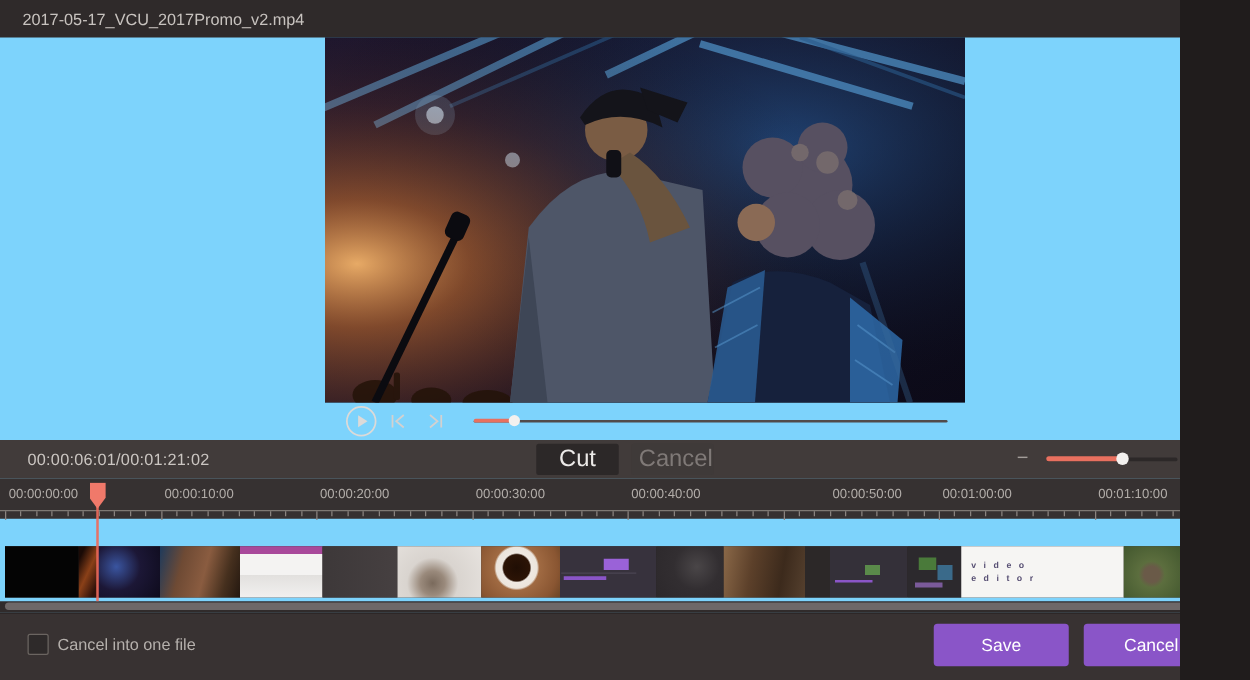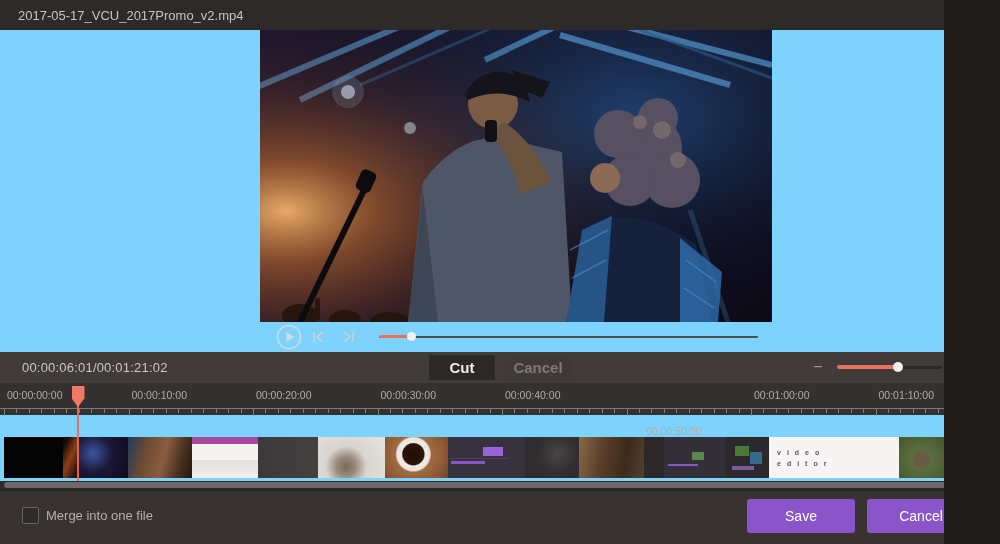--- a/index.html
+++ b/index.html
@@ -21,22 +21,22 @@
   .play-btn{position:absolute;left:16px;top:2px;width:26px;height:26px;border:none;background:transparent;padding:0;cursor:pointer;}
   .skip-btn{position:absolute;top:6px;width:18px;height:18px;border:none;background:transparent;padding:0;cursor:pointer;}
   .skip-prev{left:50px;} .skip-next{left:79px;}
   .seek{position:absolute;left:119px;top:13px;width:379px;height:4px;cursor:pointer;}
   .seek .track{position:absolute;left:0;top:1px;width:100%;height:2px;background:#514b4a;border-radius:1px;}
   .seek .fill{position:absolute;left:0;top:0;height:3px;background:#e8705f;border-radius:2px;}
   .seek .thumb{position:absolute;top:-3px;width:9px;height:9px;border-radius:50%;background:#f3f1ef;}
   
   .toolbar{position:absolute;top:352px;left:0;width:1000px;height:31px;background:#413b3a;}
   .time-display{position:absolute;left:10px;top:8px;font-size:13px;color:#cbc6c2;letter-spacing:.2px;margin-left:12px;}
-  .btn{position:absolute;top:3px;height:25px;border:none;border-radius:2px;font-size:15px;
-    font-family:"Liberation Sans",sans-serif;cursor:pointer;font-weight:bold;}
+  .btn{position:absolute;top:3px;height:25px;border:none;border-radius:2px;font-size:19px;
+    font-family:"Liberation Sans",sans-serif;cursor:pointer;}
   .btn-cut{left:429px;width:66px;background:#2c2828;color:#eceae8;}
   .btn-delete{left:505px;width:66px;background:#3f3a39;color:#7f7977;cursor:default;}
   .zoomctl-minus,.zoomctl-plus{position:absolute;top:4px;width:20px;height:22px;border:none;background:transparent;
     color:#a39d99;font-size:16px;cursor:pointer;padding:0;}
   .zoomctl-minus{left:808px;} .zoomctl-plus{left:955px;}
   .zoom-slider{position:absolute;left:837px;top:13px;width:105px;height:4px;cursor:pointer;}
   .zoom-slider .track{position:absolute;left:0;top:1px;width:100%;height:3px;background:#2c2828;border-radius:2px;}
   .zoom-slider .fill{position:absolute;left:0;top:0;height:4px;background:#e8705f;border-radius:2px;}
   .zoom-slider .thumb{position:absolute;top:-3px;width:10px;height:10px;border-radius:50%;background:#f3f1ef;}
   
@@ -283,21 +283,21 @@
       <div class="tick minor" style="left: 950.2px;"></div>
       <div class="tick minor" style="left: 962.65px;"></div>
       <div class="tick minor" style="left: 975.1px;"></div>
       <div class="tick minor" style="left: 987.55px;"></div>
       <div class="tick major" style="left: 998px;"></div>
       <span class="rlabel" style="left: 7px;">00:00:00:00</span>
       <span class="rlabel" style="left: 131.5px;">00:00:10:00</span>
       <span class="rlabel" style="left: 256px;">00:00:20:00</span>
       <span class="rlabel" style="left: 380.5px;">00:00:30:00</span>
       <span class="rlabel" style="left: 505px;">00:00:40:00</span>
-      <span class="rlabel" style="left: 646px; margin-top: 36px;">00:00:50:00</span>
+      <span class="rlabel" style="left: 666px;">00:00:50:00</span>
       <span class="rlabel" style="left: 754px;">00:01:00:00</span>
       <span class="rlabel" style="left: 878.5px;">00:01:10:00</span>
     </div>
 
 
   <div class="filmstrip" id="filmstrip">
       <div class="thumb-seg" style="left: 0px; width: 59px; background: rgb(4, 4, 4);"></div>
       <div class="thumb-seg" style="left: 59px; width: 15px; background: linear-gradient(115deg, rgb(26, 10, 6) 15%, rgb(138, 64, 24) 50%, rgb(48, 18, 10) 85%);"></div>
       <div class="thumb-seg" style="left: 74px; width: 50px; background: radial-gradient(circle at 30% 40%, rgb(58, 85, 160) 0%, rgb(28, 23, 54) 45%, rgb(14, 11, 28) 100%);"></div>
       <div class="thumb-seg" style="left: 124px; width: 64px; background: linear-gradient(105deg, rgb(30, 58, 92) 0%, rgb(110, 74, 52) 28%, rgb(138, 92, 64) 55%, rgb(70, 48, 30) 80%, rgb(36, 24, 16) 100%);"></div>
@@ -320,18 +320,18 @@
 
   <div class="hscroll">
     <div class="sthumb"></div>
   </div>
 
   <div class="playhead-marker" id="ph-marker" style="left: 71.5px;"></div>
   <div class="playhead-line" id="ph-line" style="left: 77px;"></div>
 
   <div class="footer">
     <div class="checkbox" id="merge-cb"></div>
-    <span class="merge-label">Merge into one file</span>
+    <span class="merge-label">Cancel into one file</span>
     <button class="footer-btn btn-cancel">Cancel</button>
     <button class="footer-btn btn-save">Save</button>
   </div>
 
 </div>
 
 </body></html>

